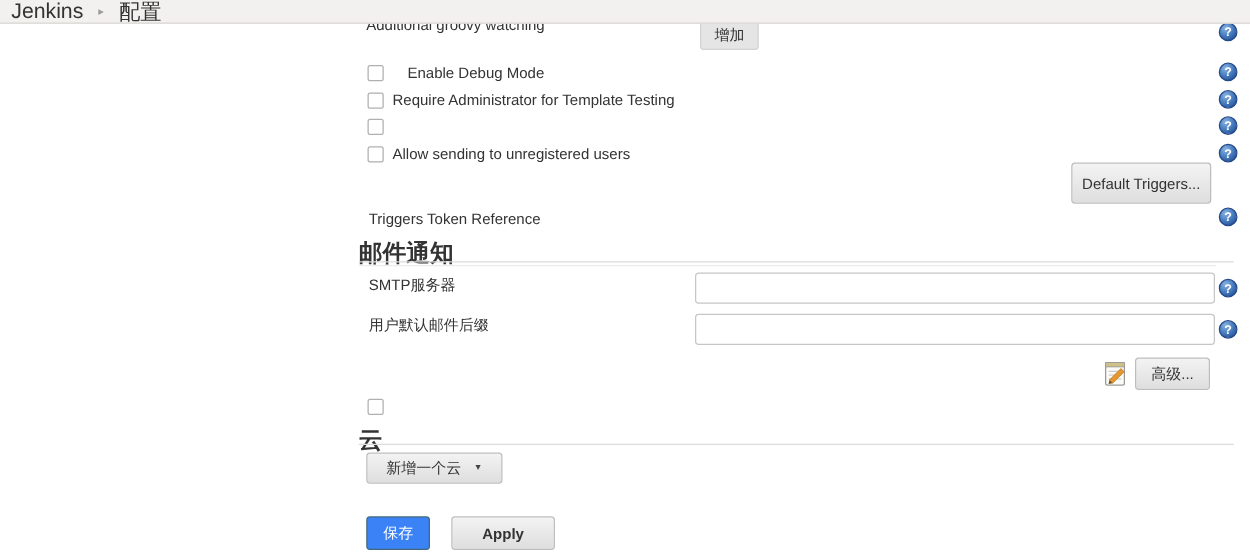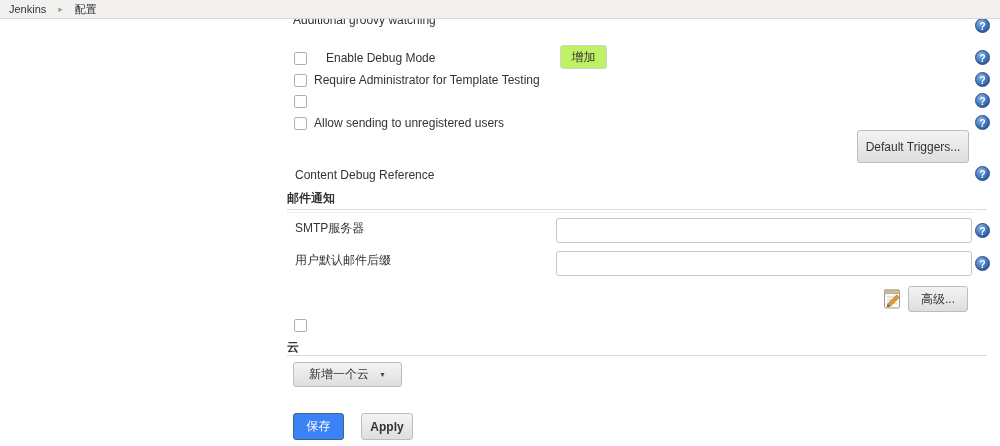--- a/index.html
+++ b/index.html
@@ -4,31 +4,31 @@
 <style>
   * { box-sizing: border-box; }
   html,body { margin:0; padding:0; background:#fff; }
   body { font-family:"Liberation Sans", sans-serif; font-size:12px; color:#333; }
   .page { position:relative; width:1000px; height:446px; background:#fff; overflow:hidden; }
 
   
   .crumb-bar { position:absolute; top:0; left:0; width:1000px; height:19px;
     background:#f2f1ef; border-bottom:1px solid #d9d6d3; display:flex; align-items:center;
     padding-left:9px; z-index:10; }
-  .crumb { color:#333; font-size:11px; text-decoration:none; cursor:pointer; }
+  .crumb { color:#333; font-size:17px; text-decoration:none; cursor:pointer; }
   .crumb-sep { color:#9b9b98; font-size:9px; margin:0 12px; }
 
   .abs { position:absolute; }
   .lbl { position:absolute; font-size:12px; color:#333; white-space:nowrap; }
-  .bold-title { position:absolute; font-size:12px; font-weight:bold; color:#333; white-space:nowrap; }
+  .bold-title { position:absolute; font-size:19px; font-weight:bold; color:#333; white-space:nowrap; }
 
   .btn { position:absolute; display:flex; align-items:center; justify-content:center;
     background:linear-gradient(#f3f3f3,#dedede); border:1px solid #bdbdbd; border-radius:3px;
     font-family:"Liberation Sans",sans-serif; font-size:12px; color:#333; cursor:pointer; padding:0; }
-  .btn-flat { border-color:#d2d2d2; background:#bef264;margin-top:29px; }
+  .btn-flat { border-color:#d2d2d2; background:#e5e5e5; }
   .btn-save { background:#3b82f6; border:1px solid #40687a; color:#fff; }
   .btn-apply { font-weight:bold; }
 
   .cbx { position:absolute; width:13px; height:13px; background:#fff;
     border:1px solid #b0b0b0; border-radius:2px; cursor:pointer; }
 
   .help { position:absolute; width:15px; height:15px; border-radius:50%;
     background:radial-gradient(circle at 35% 28%, #8cb4e2 0%, #4a7fc1 45%, #2a579e 80%);
     color:#fff; font-size:10px; font-weight:bold; line-height:15px; text-align:center;
     cursor:pointer; border:1px solid #24498a; }
@@ -67,21 +67,21 @@
 
   <span class="cbx" style="left:294px; top:95px;"></span>
   <div class="help" style="left:975px; top:93px;">?</div>
 
   <span class="cbx" style="left:294px; top:117px;"></span>
   <div class="lbl" style="left:314px; top:116px;">Allow sending to unregistered users</div>
   <div class="help" style="left:975px; top:115px;">?</div>
 
   <button class="btn" style="left:857px; top:130px; width:112px; height:33px;">Default Triggers...</button>
 
-  <div class="lbl" style="left:295px; top:168px;">Content Debug Reference</div>
+  <div class="lbl" style="left:295px; top:168px;">Triggers Token Reference</div>
   <div class="help" style="left:975px; top:166px;">?</div>
 
   <div class="bold-title" style="left:287px; top:190px;">邮件通知</div>
   <div class="sep" style="left:287px; top:209px; width:700px;"></div>
   <div class="sep2" style="left:287px; top:212px; width:686px;"></div>
 
   <div class="lbl" style="left:295px; top:220px;">SMTP服务器</div>
   <input class="txt-input" style="left: 556px; top: 218px;" type="text" value="">
   <div class="help" style="left:975px; top:223px;">?</div>
 
@@ -108,15 +108,15 @@
 
   <div class="bold-title" style="left:287px; top:339px;">云</div>
   <div class="sep" style="left:287px; top:355px; width:700px;"></div>
 
   <button class="btn" style="left:293px; top:362px; width:109px; height:25px;">
     <span class="dd-label">新增一个云</span>
     <span class="caret">▼</span>
   </button>
 
   <button class="btn btn-save" style="left:293px; top:413px; width:51px; height:27px;">保存</button>
-  <button class="btn btn-apply" style="left:361px; top:413px; width:52px; height:27px;">Apply</button>
+  <button class="btn btn-apply" style="left:361px; top:413px; width:83px; height:27px;">Apply</button>
 
 </div>
 
 </body></html>

